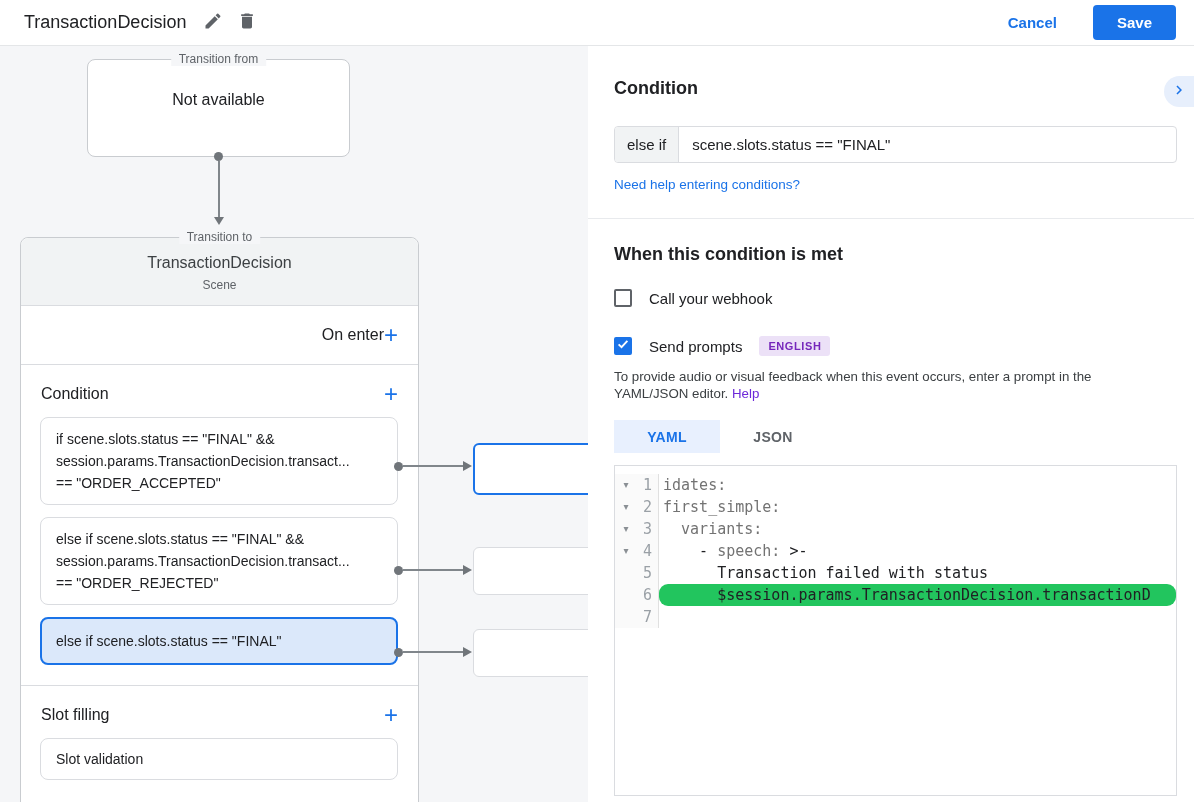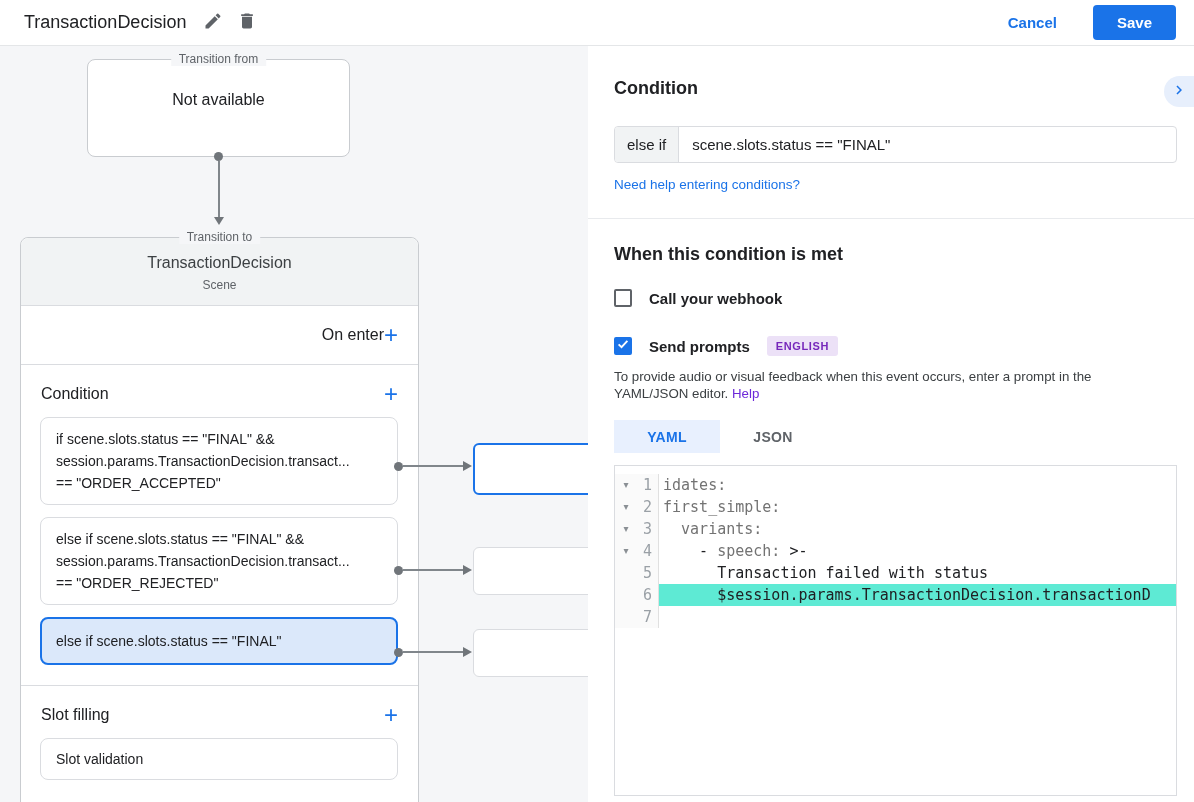--- a/index.html
+++ b/index.html
@@ -86,41 +86,41 @@
   .panel-divider { border-top:1px solid #e8eaed; margin-top:25px; }
   .when-heading { font-size:18px; color:#202124; margin:25px 26px 0; }
 
   .check-row { display:flex; align-items:center; margin:0 26px; }
   .check-row.webhook { margin-top:24px; }
   .check-row.prompts { margin-top:29px; }
   .checkbox { width:18px; height:18px; border:2px solid #5f6368; border-radius:2px; flex:none;
               cursor:pointer; background:#fff; }
   .checkbox.checked { background:#1a73e8; border-color:#1a73e8; display:flex;
                       align-items:center; justify-content:center; }
-  .check-label { font-size:15px; font-weight:700; color:#202124; margin-left:17px; }
+  .check-label { font-size:15px; font-weight:400; color:#202124; margin-left:17px; }
   .lang-badge { background:#ece1f7; color:#7627bb; font-size:11px; font-weight:700;
                 letter-spacing:.6px; border-radius:3px; padding:4px 9px; margin-left:17px; }
   .helper-text { margin:12px 26px 0; max-width:578px; font-size:13.3px; line-height:17px; color:#3c4043; }
   .inline-link { color:#6d28d9; text-decoration:none; cursor:pointer; }
 
   .tabs { display:flex; margin:18px 0 0 26px; }
   .tab { width:106px; height:33px; display:flex; align-items:center; justify-content:center;
          font-size:14px; font-weight:700; letter-spacing:.3px; color:#5f6368; cursor:pointer;text-align:right; }
   .tab.active { background:#e8f0fe; color:#1a73e8; }
 
   .editor { margin:12px 17px 0 26px; height:331px; border:1px solid #dadce0; background:#fff;
             font-family:"DejaVu Sans Mono", monospace; font-size:15px; overflow:hidden; padding-top:8px; }
   .code-row { display:flex; height:22px; line-height:22px; }
   .gutter { width:44px; flex:none; background:#fafafa; border-right:1px solid #e0e0e0;
             display:flex; align-items:center; }
   .fold { width:16px; margin-left:3px; font-size:10px; color:#8a8f94; text-align:center;
           font-family:"Liberation Sans", sans-serif; cursor:pointer; }
   .lnum { flex:1; text-align:right; padding-right:6px; color:#9aa0a6; font-size:15px; }
   .code-text { flex:1; white-space:pre; padding-left:4px; color:#202124; overflow:hidden; }
-  .code-row.active .code-text { background:#5eead4; }
+  .code-row.active .code-text { background:#22c55e;border-radius:9px; }
   .tok-key { color:#737373; }
   .tok-plain { color:#202124; }
 </style>
 </head>
 <body>
 
 <header class="topbar">
   <span class="topbar-title">TransactionDecision</span>
   <button class="icon-btn">
     <span>

